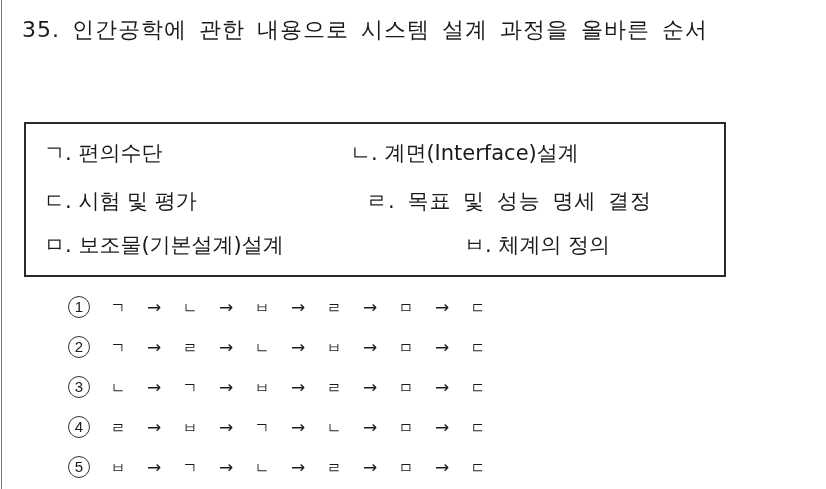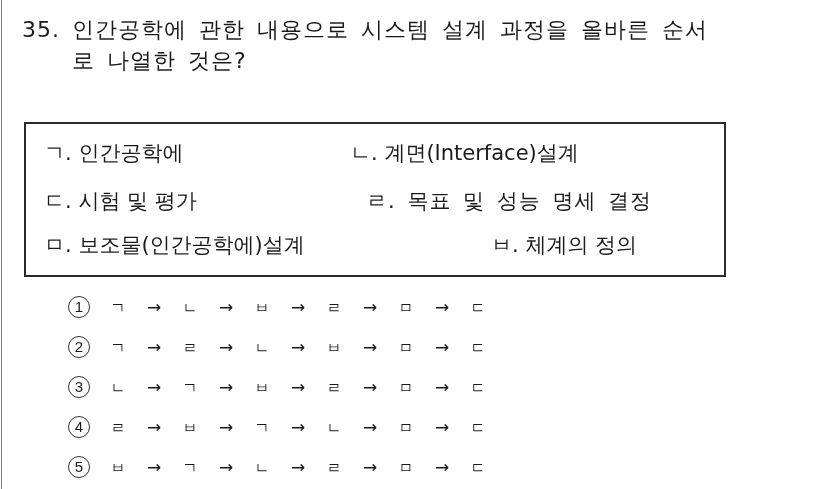--- a/index.html
+++ b/index.html
@@ -112,50 +112,49 @@
   </style>
 </head>
 <body>
 
 <div class="page-border-left"></div>
 
 <div class="question">
   <div>
     <span class="num">35.</span><span>인간공학에 관한 내용으로 시스템 설계 과정을 올바른 순서</span>
   </div>
-  <div class="line2">로 나열한 것은?</div>
 </div>
 
 <div class="box">
   <div class="box-row row1">
     <span class="cell" style="left:0px">
       <span>ㄱ.</span>
-      <span>인간공학에</span>
+      <span>편의수단</span>
     </span>
     <span class="cell" style="left:306px">
       <span>ㄴ.</span>
       <span>계면(Interface)설계</span>
     </span>
   </div>
   <div class="box-row row2">
     <span class="cell" style="left:0px">
       <span>ㄷ.</span>
       <span>시험 및 평가</span>
     </span>
     <span class="cell" style="left:322px; letter-spacing:1px; word-spacing:4px;">
       <span>ㄹ.</span>
       <span>목표 및 성능 명세 결정</span>
     </span>
   </div>
   <div class="box-row row3">
     <span class="cell" style="left:0px">
       <span>ㅁ.</span>
-      <span>보조물(인간공학에)설계</span>
+      <span>보조물(기본설계)설계</span>
     </span>
-    <span class="cell" style="left:447px">
+    <span class="cell" style="left:420px">
       <span>ㅂ.</span>
       <span>체계의 정의</span>
     </span>
   </div>
 </div>
 
 <div class="choices">
   <div class="choice" style="top:0px">
     <span class="marker">1</span>
     <span class="seq">

